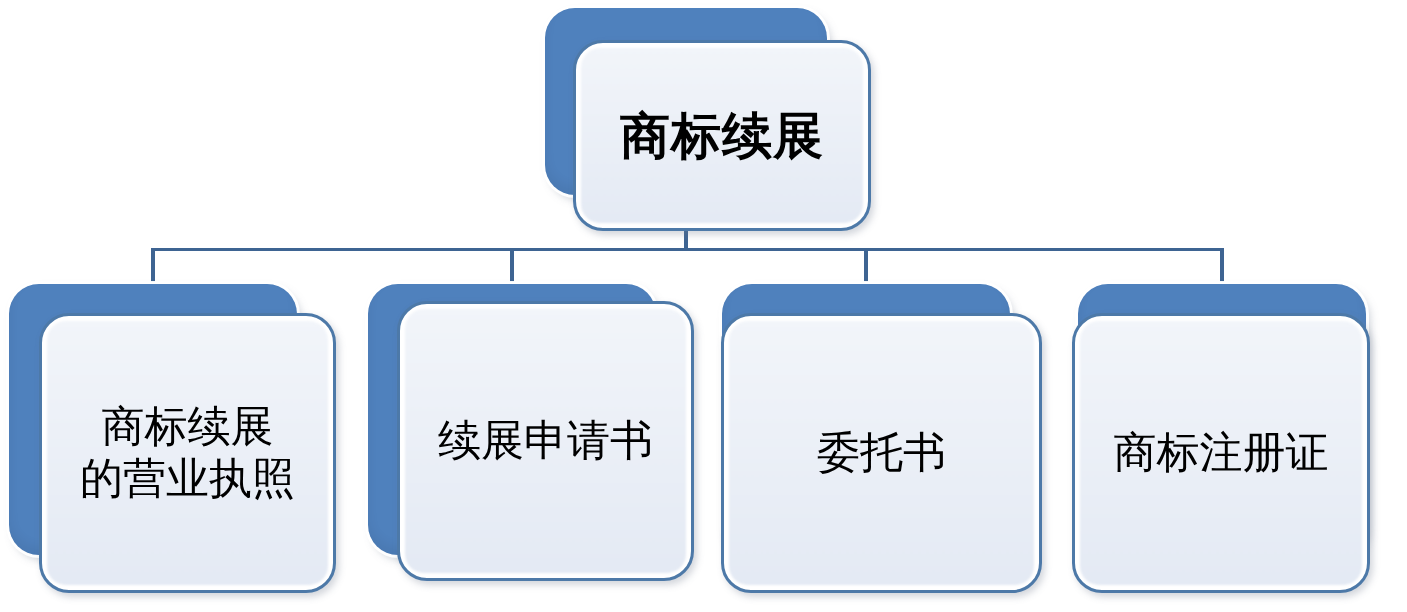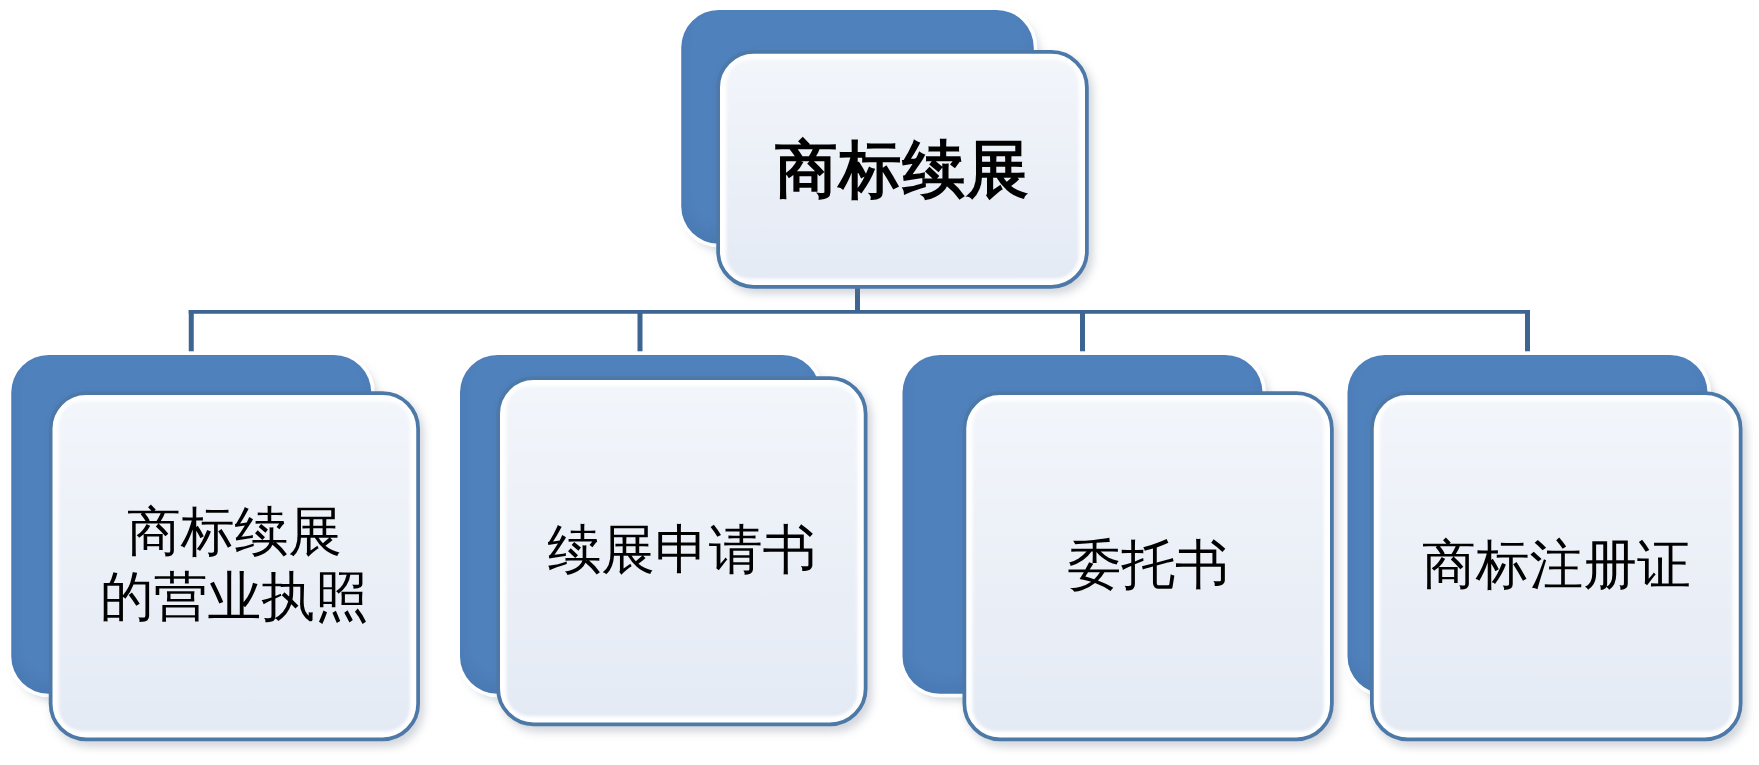--- a/index.html
+++ b/index.html
@@ -55,23 +55,23 @@
   .label .ln{white-space:nowrap;}
   .title .ln{font-size:50px;font-weight:700;letter-spacing:1px;}
   
   .n0-back{left:545px;top:8px;width:282px;height:187px;}
   .n0-front{left:573px;top:40px;width:292px;height:185px;}
   .n1-back{left:9px;top:284px;width:288px;height:271px;}
   .n1-front{left:39px;top:313px;width:291px;height:274px;}
   .n2-back{left:368px;top:284px;width:288px;height:271px;}
   .n2-front{left:397px;top:301px;width:291px;height:274px;}
   .n3-back{left:722px;top:284px;width:288px;height:271px;}
-  .n3-front{left:770px;top:313px;width:291px;height:274px;}
+  .n3-front{left:721px;top:313px;width:291px;height:274px;padding-left:24px;}
   .n4-back{left:1078px;top:284px;width:288px;height:271px;}
-  .n4-front{left:1096px;top:313px;width:292px;height:274px;}
+  .n4-front{left:1072px;top:313px;width:292px;height:274px;}
 </style>
 </head>
 <body>
 
 <div class="canvas">
 
   <div class="connector stem"></div>
   <div class="connector hline"></div>
   <div class="connector stub stub1"></div>
   <div class="connector stub stub2"></div>

